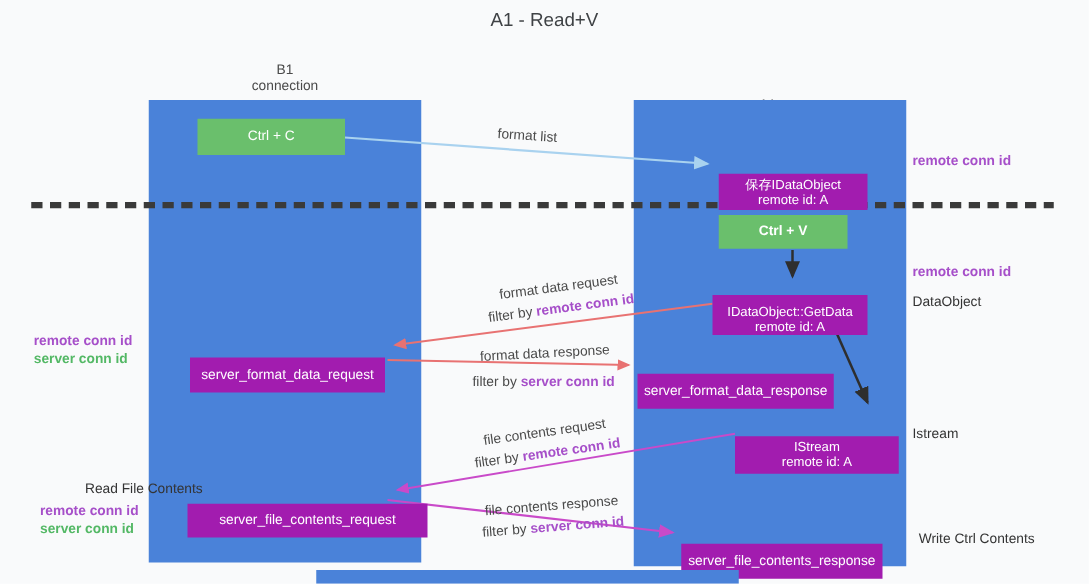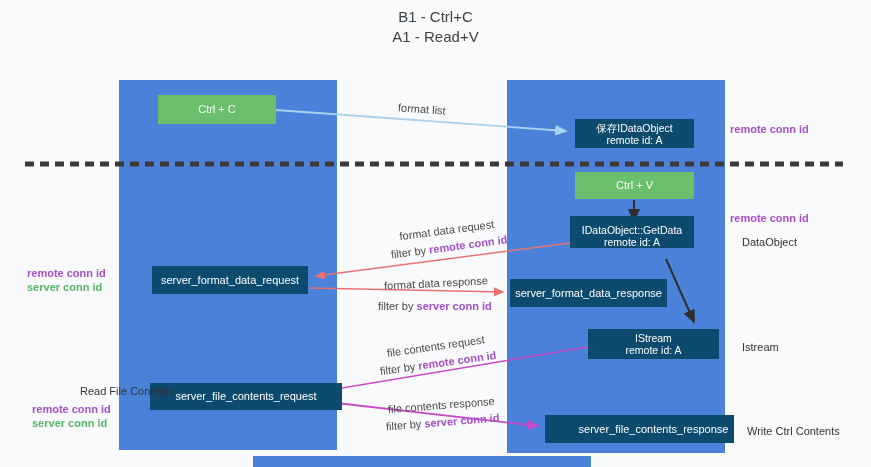--- a/index.html
+++ b/index.html
@@ -10,50 +10,53 @@
   .title{position:absolute;top:7px;left:0;width:100%;text-align:center;
     font-size:15px;line-height:20px;color:#3f4245;}
   .lane{position:absolute;background:#4a82d9;}
   .lane-left{left:119px;top:80px;width:218px;height:370px;}
   .lane-right{left:507px;top:80px;width:218px;height:373px;}
   .lane-header{position:absolute;text-align:center;font-size:11px;line-height:13px;color:#4a4a4a;width:218px;top:50px;}
   .hdr-left{left:119px;} .hdr-right{left:505px;margin-top:28px;}
   .node{position:absolute;display:flex;flex-direction:column;align-items:center;justify-content:center;
     color:#ffffff;text-align:center;font-size:11px;line-height:13px;}
   .node.small{font-size:10.5px;line-height:12px;}
-  .orange{background:#0c4a6e;}
+  .orange{background:#a21caf;margin-top:20px;}
   .green{background:#6abf6c;}
   .n-ctrlc{left:158px;top:95px;width:118px;height:29px;}
   .n-save{left:575px;top:119px;width:119px;height:29px;}
-  .n-ctrlv{left:575px;top:172px;width:119px;height:27px;}
+  .n-ctrlv{left:575px;top:172px;width:103px;height:27px;font-weight:bold;}
   .n-getdata{left:570px;top:216px;width:124px;height:32px;justify-content:flex-end;}
   .n-freq{left:152px;top:266px;width:156px;height:28px;}
   .n-fresp{left:510px;top:279px;width:157px;height:28px;}
   .n-istream{left:588px;top:329px;width:131px;height:30px;}
   .n-fcreq{left:150px;top:383px;width:192px;height:27px;}
-  .n-fcresp{left:545px;top:415px;width:161px;height:28px;padding-left:28px;}
+  .n-fcresp{left:545px;top:415px;width:161px;height:28px;}
   .side{position:absolute;font-size:11px;line-height:14px;white-space:nowrap;}
   .purple{color:#a64fc9;font-weight:bold;}
   .greenlbl{color:#53b865;font-weight:bold;}
-  .plain{color:#333333;margin-left:12px;}
+  .plain{color:#333333;}
   .flow-label{position:absolute;text-align:center;font-size:11px;line-height:17px;color:#4a4a4a;white-space:nowrap;}
   .fl-key{color:#a64fc9;font-weight:bold;}
   .arrows{position:absolute;left:0;top:0;width:871px;height:467px;pointer-events:none;}
   .bottom-bar{position:absolute;left:253px;top:456px;width:338px;height:11px;background:#4a82d9;}
 </style>
 </head>
 <body>
 
 <div class="canvas">
 
   <div class="title">
-    <div>B1 - Ctrl+C</div>
     <div>A1 - Read+V</div>
   </div>
 
+  <div class="lane-header hdr-left">
+    <div>B1</div>
+    <div>connection</div>
+  </div>
   <div class="lane-header hdr-right">
     <div>A1</div>
   </div>
 
   <div class="lane lane-left"></div>
   <div class="lane lane-right"></div>
 
   <svg class="arrows" viewBox="0 0 871 467">
     <defs>
       <marker id="ah-blue" markerWidth="9" markerHeight="8" refX="6" refY="3" orient="auto">

